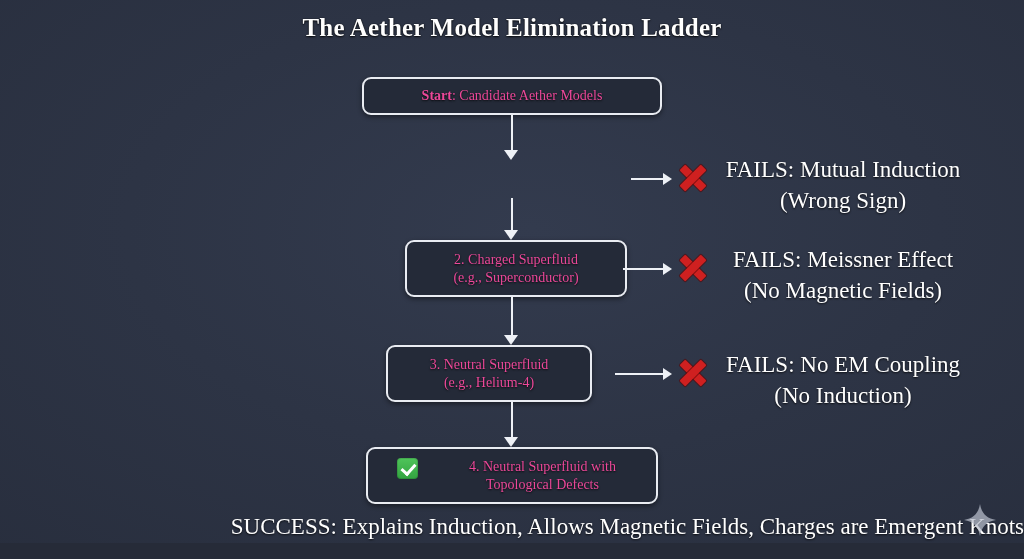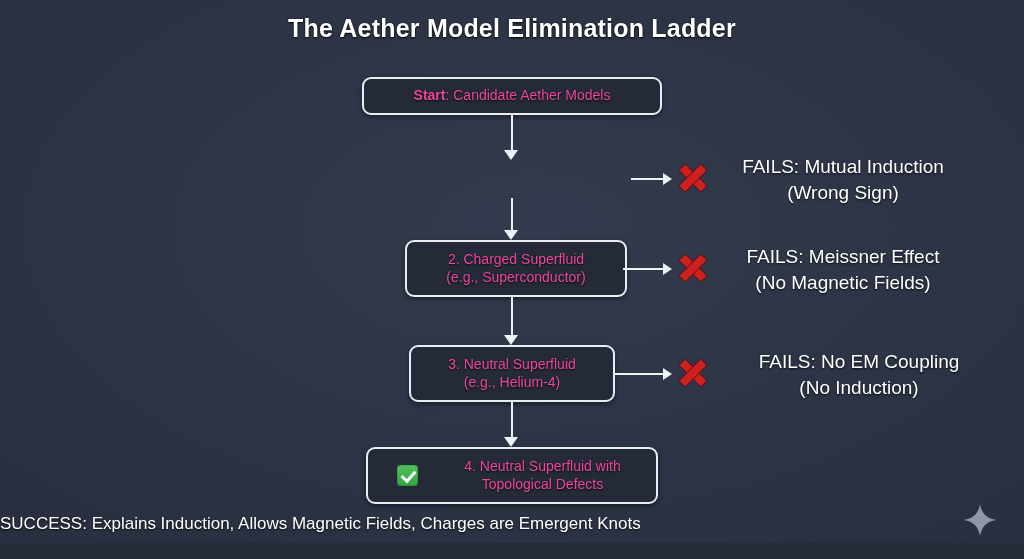--- a/index.html
+++ b/index.html
@@ -14,20 +14,21 @@
     font-family: "Liberation Sans", sans-serif;
   }
 
   #stage {
     position: relative;
     width: 1024px;
     height: 543px;
     background:
       radial-gradient(ellipse 900px 500px at 52% 42%, #333b4e 0%, #2d3445 45%, #272d3c 100%);
     color: #ffffff;
+    font-family: Liberation Serif, serif;
   }
 
   
   #title {
     position: absolute;
     left: 0;
     top: 14px;
     width: 1024px;
     text-align: center;
     font-size: 25px;
@@ -54,21 +55,21 @@
     padding: 6px 29px;
     box-shadow: 0 2px 5px rgba(0,0,0,0.45);
     text-shadow: 0 1px 2px rgba(0,0,0,0.8);
   }
   .node .label { white-space: pre-line; }
   .node b { font-weight: bold; }
 
   #node-start { left: 362px; top: 77px;  width: 300px; height: 38px; }
   #node-1     { left: 393px; top: 160px; width: 238px; height: 38px; }
   #node-2     { left: 405px; top: 240px; width: 222px; height: 57px; }
-  #node-3     { left: 409px; top: 345px; width: 206px; height: 57px; }
+  #node-3     { left: 386px; top: 345px; width: 206px; height: 57px; }
   #node-4     { left: 366px; top: 447px; width: 292px; height: 57px; }
 
   
   .check-badge {
     display: inline-block;
     width: 21px;
     height: 21px;
     border-radius: 4px;
     background: linear-gradient(#4fc45a, #33a441);
     position: relative;
@@ -81,21 +82,21 @@
     content: "";
     position: absolute;
     left: 6.5px; top: 3px;
     width: 6px; height: 11px;
     border: solid #ffffff;
     border-width: 0 3px 3px 0;
     transform: rotate(42deg);
   }
   #node-4 .inner {
     display: flex;
-    align-items: center;
+    align-items: flex-start;
     justify-content: center;
     gap: 33px;
   }
   #node-4 .lines { text-align: center; }
 
   
   .vline {
     position: absolute;
     width: 2px;
     background: #eef1f6;
@@ -160,38 +161,38 @@
   .xmark span:last-child  { transform: rotate(-45deg); }
 
   #x1 { left: 676px; top: 161px; }
   #x2 { left: 676px; top: 251px; }
   #x3 { left: 676px; top: 356px; }
 
   
   .fail-text {
     position: absolute;
     text-align: center;
-    font-size: 19px;
+    font-size: 23px;
     line-height: 1.35;
     color: #ffffff;
     white-space: pre-line;
     text-shadow: 0 1px 2px rgba(0,0,0,0.8);
   }
   #f1 { left: 713px; top: 154px; width: 260px; }
   #f2 { left: 713px; top: 244px; width: 260px; }
-  #f3 { left: 729px; top: 349px; width: 260px; }
+  #f3 { left: 713px; top: 349px; width: 260px; }
 
   
   #success {
     position: absolute;
     left: 0;
     top: 514px;
     width: 1024px;
-    text-align: left;
-    font-size: 17px;
+    text-align: right;
+    font-size: 23px;
     color: #ffffff;
     text-shadow: 0 1px 2px rgba(0,0,0,0.8);
   }
 
   
   #sparkle {
     position: absolute;
     left: 963px;
     top: 503px;
     width: 34px;

